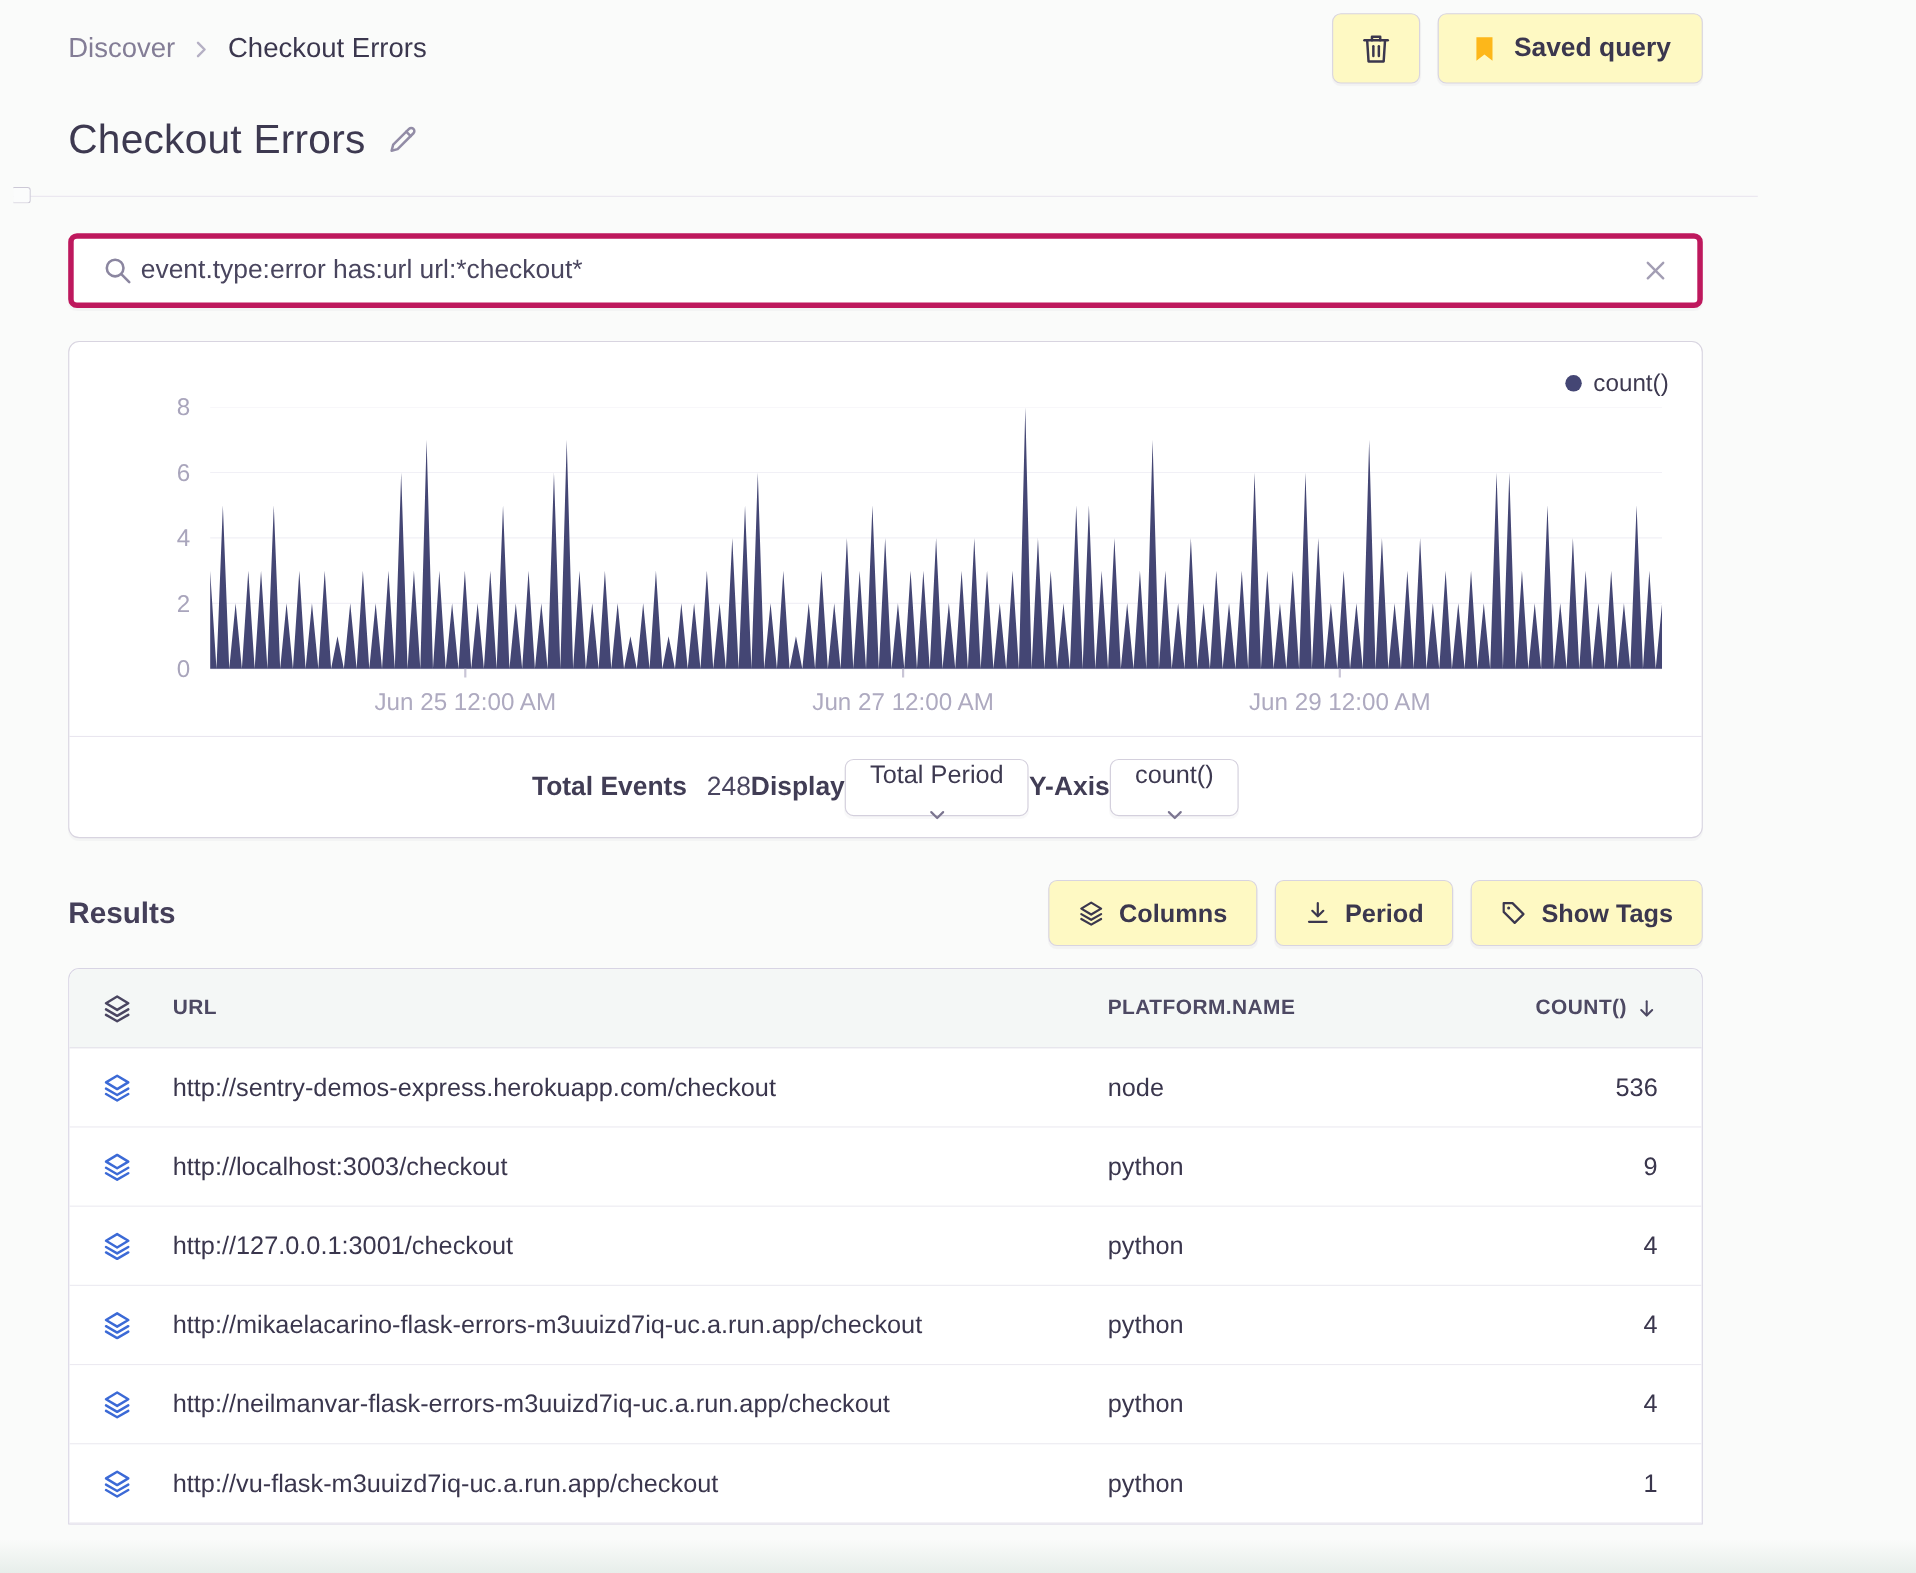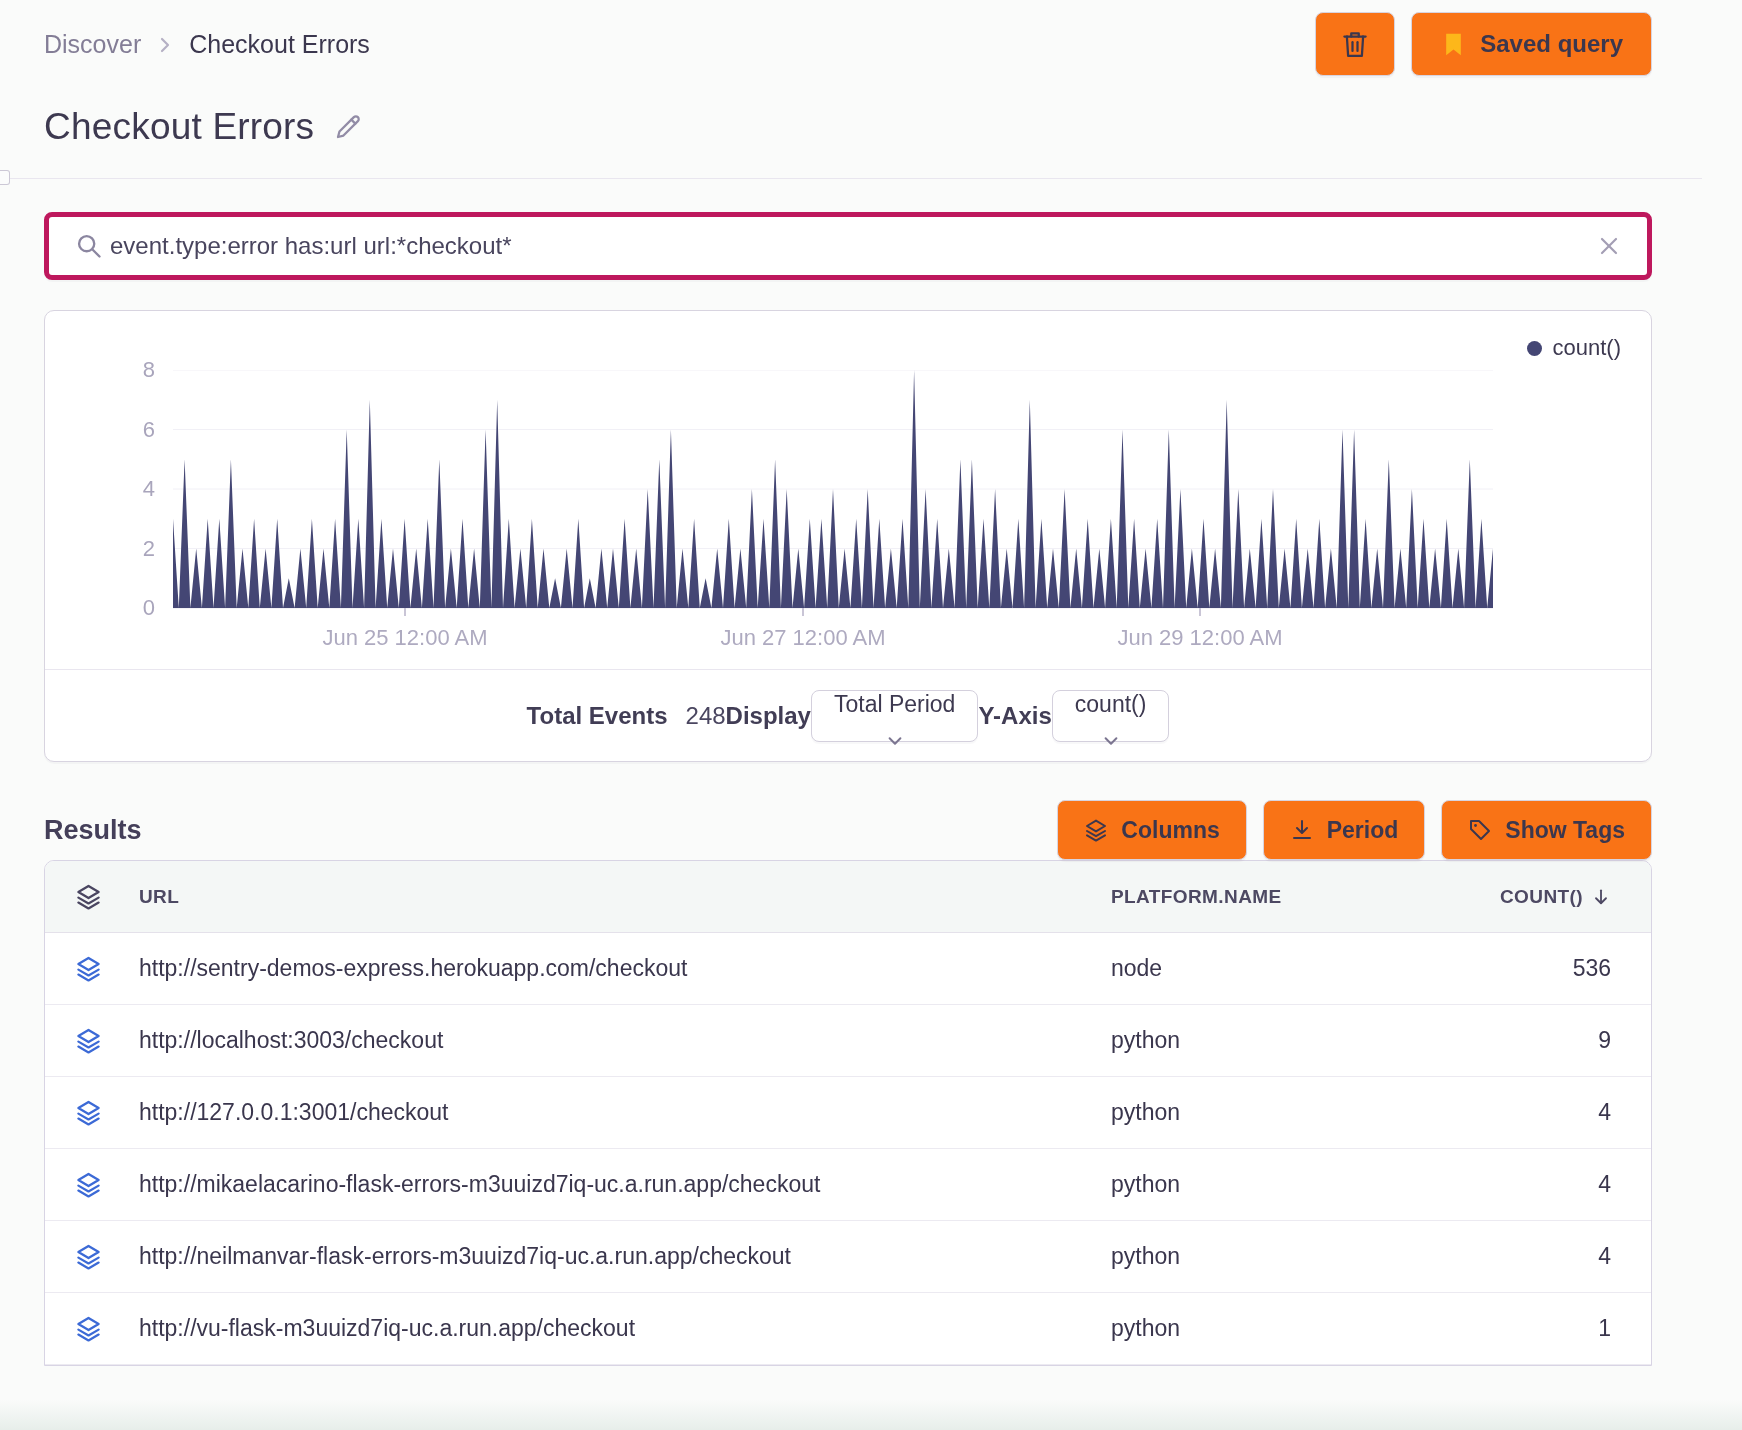--- a/index.html
+++ b/index.html
@@ -3,32 +3,32 @@
 <meta charset="utf-8">
 <style>
   * { margin:0; padding:0; box-sizing:border-box; }
   html,body { width:1742px; height:1430px; overflow:hidden; }
   body {
     background:#fafbfa;
     font-family:"Liberation Sans", sans-serif;
     color:#3b374e;
     position:relative;
   }
-  .content { position:absolute; left:44px; top:0; width:1608px; }
+  .content { position:absolute; left:62px; top:0; width:1486px; }
 
   
   .topbar { display:flex; justify-content:space-between; align-items:flex-start; padding-top:12px; }
   .breadcrumb { display:flex; align-items:center; gap:14px; margin-top:18px; font-size:25px; }
   .crumb-parent { color:#837d96; }
   .crumb-sep svg { display:block; }
   .crumb-current { color:#3b374e; }
   .top-actions { display:flex; gap:16px; }
   .btn {
     display:flex; align-items:center; justify-content:center; gap:13px;
-    background:#f97316; border:1px solid #d8d4e0; border-radius:8px;
+    background:#fef9c3; border:1px solid #d8d4e0; border-radius:8px;
     box-shadow:0 2px 1px rgba(45,34,51,0.04);
     font-size:24px; font-weight:700; color:#3b374e; cursor:pointer;
   }
   .btn-icon-only { width:80px; height:64px; }
   .btn-saved { height:64px; padding:0 28px; }
 
   
   .title-row { display:flex; align-items:center; gap:18px; margin-top:30px; }
   .page-title { font-size:37px; font-weight:400; color:#3d3950; letter-spacing:0.2px; }
 
@@ -79,21 +79,21 @@
   }
 
   
   .results-row { margin-top:38px; display:flex; justify-content:space-between; align-items:center; }
   .results-heading { font-size:27px; font-weight:700; color:#443f59; }
   .results-actions { display:flex; gap:16px; }
   .btn-small { height:60px; padding:0 26px; font-size:23px; }
 
   
   .results-table {
-    background:#fff; border:1px solid #d8d4e4;
+    margin-top:20px; background:#fff; border:1px solid #d8d4e4;
     border-radius:10px 10px 0 0; overflow:hidden;
   }
   .trow {
     display:grid; grid-template-columns:64px 1fr 310px 190px;
     align-items:center; height:72px; padding:0 40px 0 30px;
   }
   .thead {
     background:#f4f7f6; border-bottom:1px solid #e4e1ea;
     font-size:19px; font-weight:700; letter-spacing:0.4px; color:#4d4963;
   }

